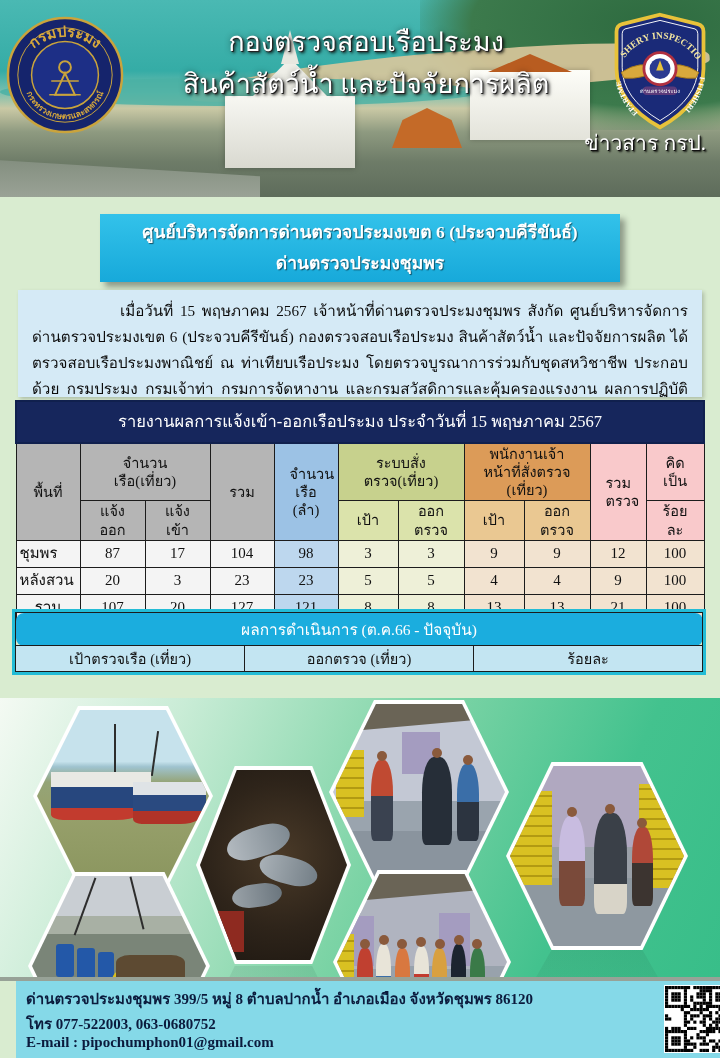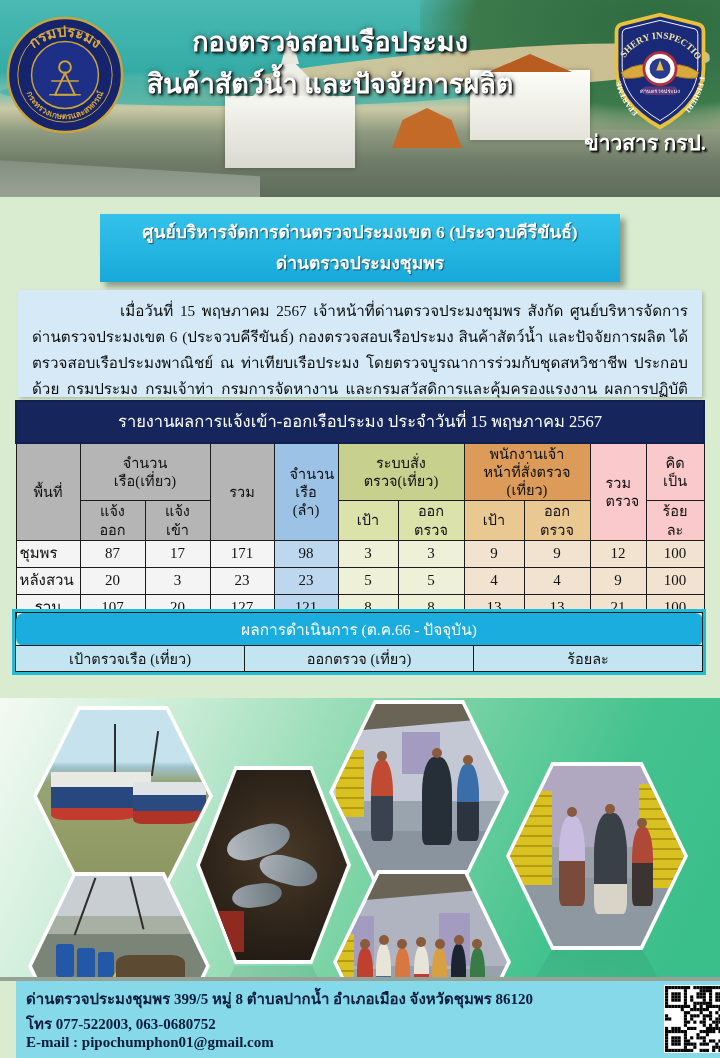--- a/index.html
+++ b/index.html
@@ -22,23 +22,23 @@
     clip-path:polygon(50% 0,100% 100%,0 100%);}
   .pagoda{position:absolute;left:470px;top:70px;width:120px;height:70px;
     background:linear-gradient(180deg,#fdfdf8,#e3e3da);box-shadow:0 0 5px rgba(0,0,0,.25);}
   .pagoda::before{content:"";position:absolute;left:10px;top:-16px;width:100px;height:18px;background:#b85c20;
     clip-path:polygon(8% 100%,50% 0,92% 100%);}
   .pagoda2{position:absolute;left:392px;top:108px;width:70px;height:40px;background:#c46a28;
     clip-path:polygon(0 100%,15% 30%,50% 0,85% 30%,100% 100%);}
   .road{position:absolute;left:0;bottom:0;width:260px;height:46px;background:linear-gradient(180deg,#7e8a7a,#9aa296);
     clip-path:polygon(0 20%,100% 55%,100% 100%,0 100%);}
   .hdr-title{position:absolute;left:120px;top:22px;width:420px;text-align:center;color:#fff;
-    font-weight:bold;font-size:27px;line-height:1.55;
-    text-shadow:1px 1px 0 #222,2px 2px 3px rgba(0,0,0,.85),0 0 6px rgba(0,0,0,.4);}
-  .news-label{position:absolute;right:14px;top:126px;color:#fff;font-weight:bold;font-size:21px;
+    font-weight:normal;font-size:27px;line-height:1.55;
+    text-shadow:1px 1px 0 #222,2px 2px 3px rgba(0,0,0,.85),0 0 6px rgba(0,0,0,.4);padding-left:36px;}
+  .news-label{position:absolute;right:14px;top:126px;color:#fff;font-weight:normal;font-size:21px;
     text-shadow:1px 1px 0 #111,2px 2px 2px rgba(0,0,0,.9);}
 
   .logo-left{position:absolute;left:6px;top:16px;width:118px;height:118px;}
   .logo-right{position:absolute;right:8px;top:10px;width:104px;height:122px;}
 
   
   .banner{position:absolute;left:100px;top:214px;width:520px;height:68px;
     background:linear-gradient(180deg,#33c2ea,#17a9da);box-shadow:5px 5px 6px rgba(0,0,0,.35);
     display:flex;flex-direction:column;align-items:center;justify-content:center;
     color:#fff;font-weight:bold;font-size:17.5px;line-height:1.75;
@@ -208,21 +208,21 @@
       <th class="th-green2">เป้า</th>
       <th class="th-green2">ออกตรวจ</th>
       <th class="th-orange2">เป้า</th>
       <th class="th-orange2">ออกตรวจ</th>
       <th class="th-pink">ร้อยละ</th>
     </tr>
     <tr class="row-d">
       <td class="td-white area-cell">ชุมพร</td>
       <td class="td-white">87</td>
       <td class="td-white">17</td>
-      <td class="td-white">171</td>
+      <td class="td-white">104</td>
       <td class="td-blue">98</td>
       <td class="td-green">3</td>
       <td class="td-green">3</td>
       <td class="td-tan">9</td>
       <td class="td-tan">9</td>
       <td class="td-tan">12</td>
       <td class="td-tan">100</td>
     </tr>
     <tr class="row-d">
       <td class="td-white area-cell">หลังสวน</td>

